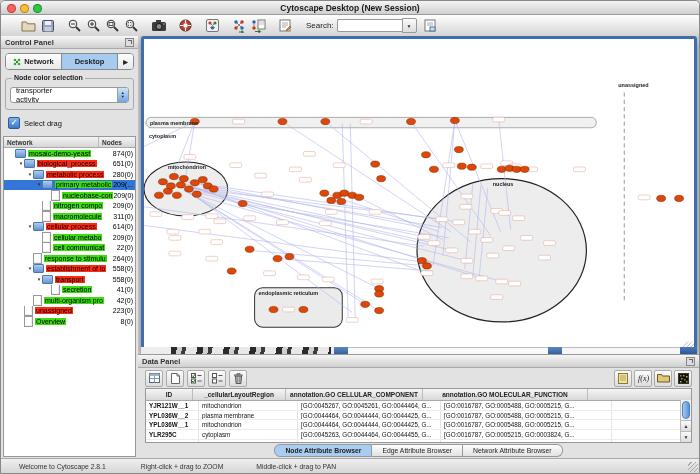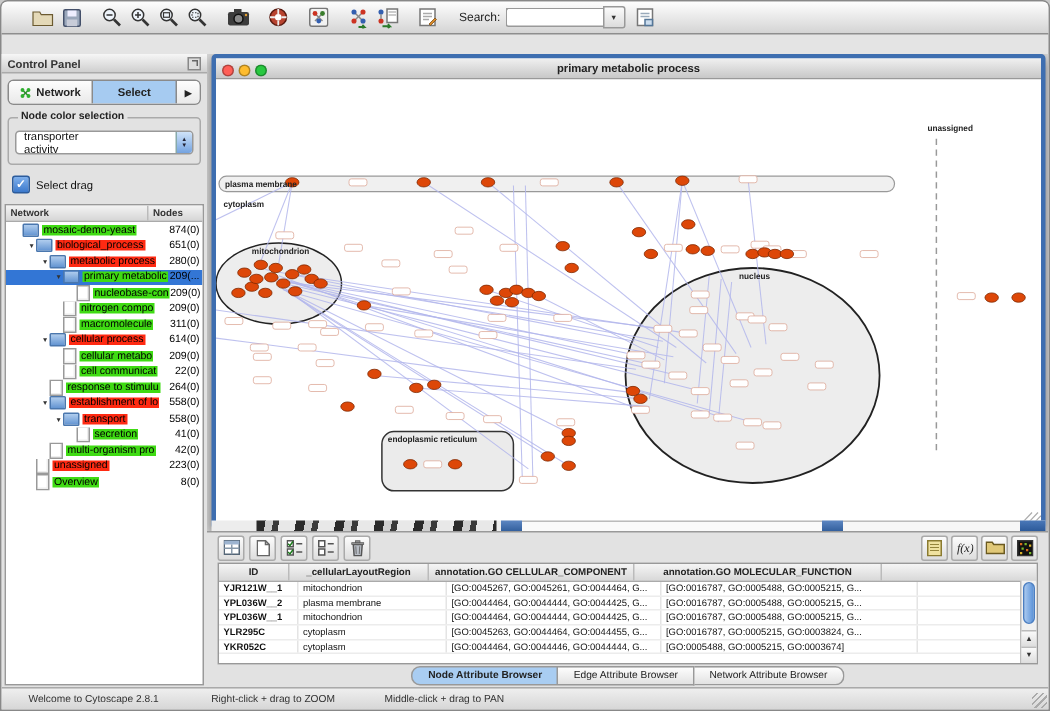--- a/index.html
+++ b/index.html
@@ -125,20 +125,28 @@
   .sb2{margin-left:35px;}
   .sb3{margin-left:33px;}
   .grip{position:absolute;right:1px;bottom:1px;width:10px;height:10px;
         background:repeating-linear-gradient(135deg,transparent 0 2px,#aaa 2px 3px);}
 </style>
 </head>
 <body>
 
 <div class="app">
 
+  <div class="titlebar">
+    <div class="lights">
+      <span class="light l-red"></span>
+      <span class="light l-yel"></span>
+      <span class="light l-grn"></span>
+    </div>
+    <div class="title">Cytoscape Desktop (New Session)</div>
+  </div>
 
   <div class="toolbar">
     <div class="grp first">
       <span class="tico">
           <svg width="15" height="12" viewBox="0 0 15 12">
             <path d="M1 2 h4.5 l1 1.8 H14 v7.2 H1 z" fill="#e4d9b8" stroke="#6b5a30" stroke-width="0.8"></path>
           </svg>
         </span>
       <span class="tico">
           <svg width="12" height="12" viewBox="0 0 12 12">
@@ -274,21 +282,21 @@
               <line x1="2" y1="2" x2="6" y2="6" stroke="#2a8a2a"></line>
               <line x1="6" y1="2" x2="2" y2="6" stroke="#2a8a2a"></line>
               <circle cx="2" cy="2" r="1.3" fill="#2fae2f"></circle>
               <circle cx="6" cy="2" r="1.3" fill="#2fae2f"></circle>
               <circle cx="2" cy="6" r="1.3" fill="#2fae2f"></circle>
               <circle cx="6" cy="6" r="1.3" fill="#2fae2f"></circle>
             </svg>
           <span>Network</span>
         </div>
         <div class="seg sel">
-          <span>Select</span>
+          <span>Desktop</span>
         </div>
         <div class="seg arrow">
           <span>▶</span>
         </div>
       </div>
       <div class="groupbox">
         <span class="gb-title">Node color selection</span>
         <div class="dropdown">
           <span class="dd-val">transporter activity</span>
           <span class="dd-btn">
@@ -409,28 +417,20 @@
               <span class="lbl g">Overview</span>
               <span class="cnt">8(0)</span>
             </div>
           </div>
       </div>
     </div>
 
     <div class="desktop">
 
       <div class="net-window">
-        <div class="nw-titlebar">
-          <div class="nw-lights">
-            <span class="light l-red"></span>
-            <span class="light l-yel"></span>
-            <span class="light l-grn"></span>
-          </div>
-          <div class="nw-title">primary metabolic process</div>
-        </div>
         <div class="nw-canvas">
           <svg id="net-svg" viewBox="0 0 552 286" preserveAspectRatio="none">
               <rect x="2" y="62" width="452" height="10" rx="5" fill="#f0f0f0" stroke="#999" stroke-width="0.8"></rect>
               <ellipse cx="42" cy="131" rx="42" ry="26" fill="#ededed" stroke="#222" stroke-width="1"></ellipse>
               <ellipse cx="359" cy="190" rx="85" ry="69" fill="#ededed" stroke="#222" stroke-width="1.2"></ellipse>
               <rect x="111" y="226" width="88" height="38" rx="8" fill="#ebebeb" stroke="#333" stroke-width="1"></rect>
               <line x1="482" y1="38" x2="482" y2="240" stroke="#999" stroke-width="1" stroke-dasharray="4,3"></line>
               <line x1="45" y1="130" x2="299" y2="160" stroke="#b3b7ec" stroke-width="0.7" opacity="0.85"></line>
               <line x1="45" y1="131" x2="291" y2="183" stroke="#b3b7ec" stroke-width="0.7" opacity="0.85"></line>
               <line x1="40" y1="128" x2="309" y2="190" stroke="#b3b7ec" stroke-width="0.7" opacity="0.85"></line>
@@ -599,20 +599,24 @@
       <div class="bg-strip">
         <div class="bgw bgw-dark"></div>
         <div class="bgw bgw-blue1"></div>
         <div class="bgw bgw-faint1"></div>
         <div class="bgw bgw-blue2"></div>
         <div class="bgw bgw-faint2"></div>
         <div class="bgw bgw-blue3"></div>
       </div>
 
       <div class="data-panel">
+        <div class="panel-header">
+          <span class="ph-t">Data Panel</span>
+          <span class="float-ico"></span>
+        </div>
         <div class="dp-toolbar">
           <span class="tbtn">
               <svg width="11" height="10" viewBox="0 0 11 10">
                 <rect x="0.5" y="0.5" width="10" height="9" fill="#fff" stroke="#567"></rect>
                 <rect x="0.5" y="0.5" width="10" height="2.5" fill="#9db4d0"></rect>
                 <line x1="0.5" y1="5.5" x2="10.5" y2="5.5" stroke="#89a"></line>
                 <line x1="5.5" y1="3" x2="5.5" y2="9.5" stroke="#89a"></line>
               </svg>
             </span>
           <span class="tbtn">

